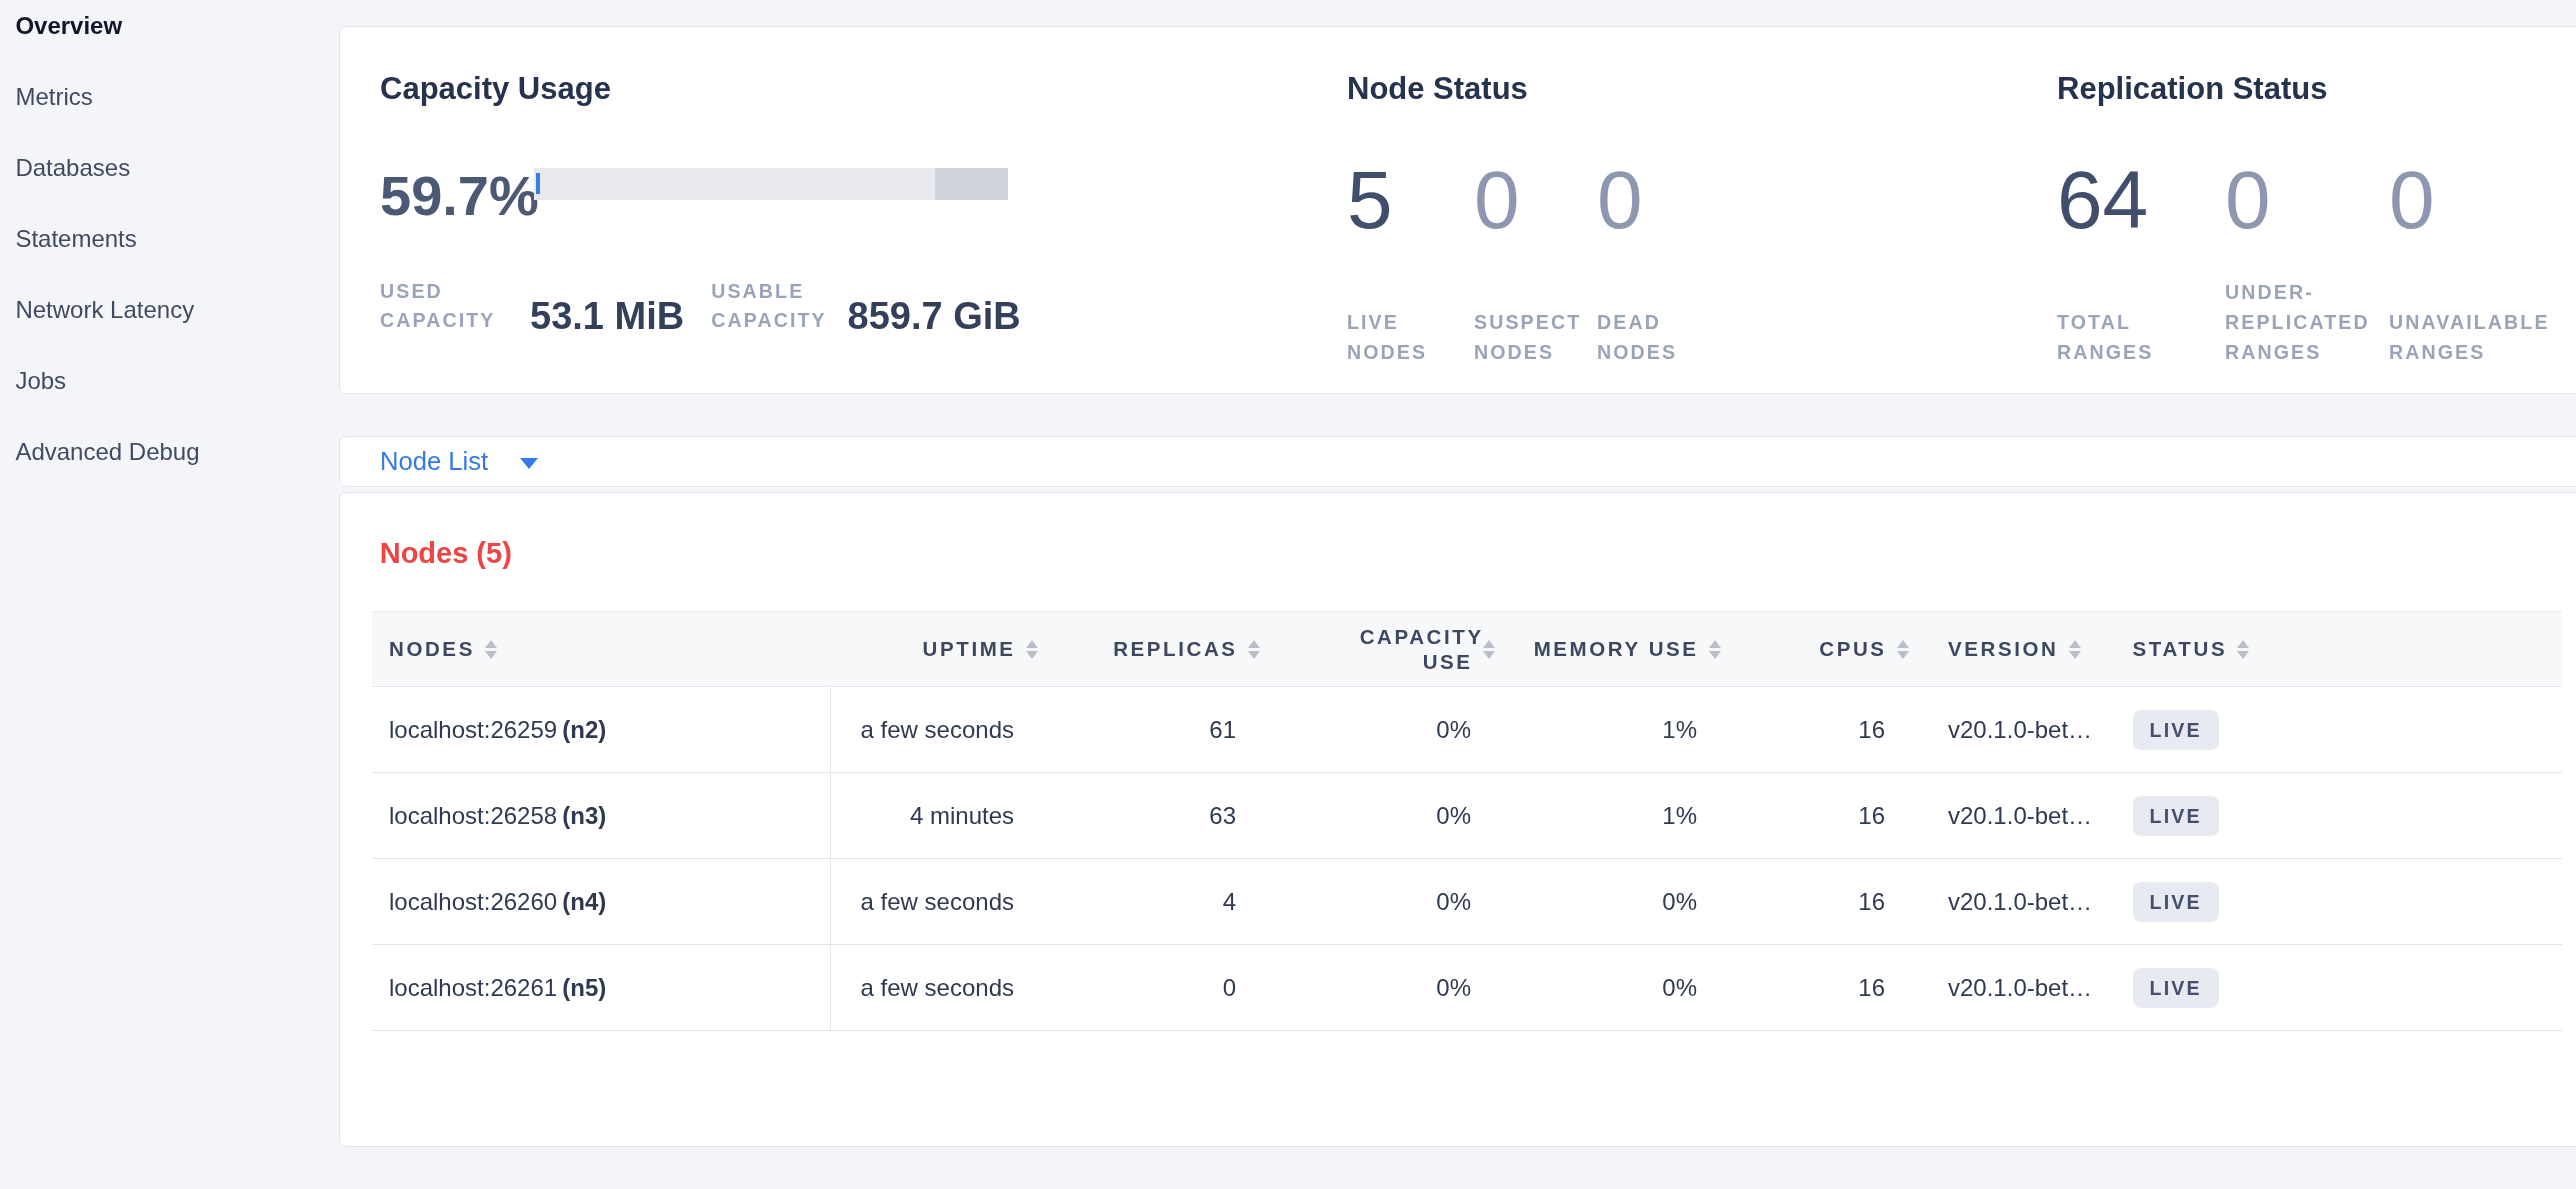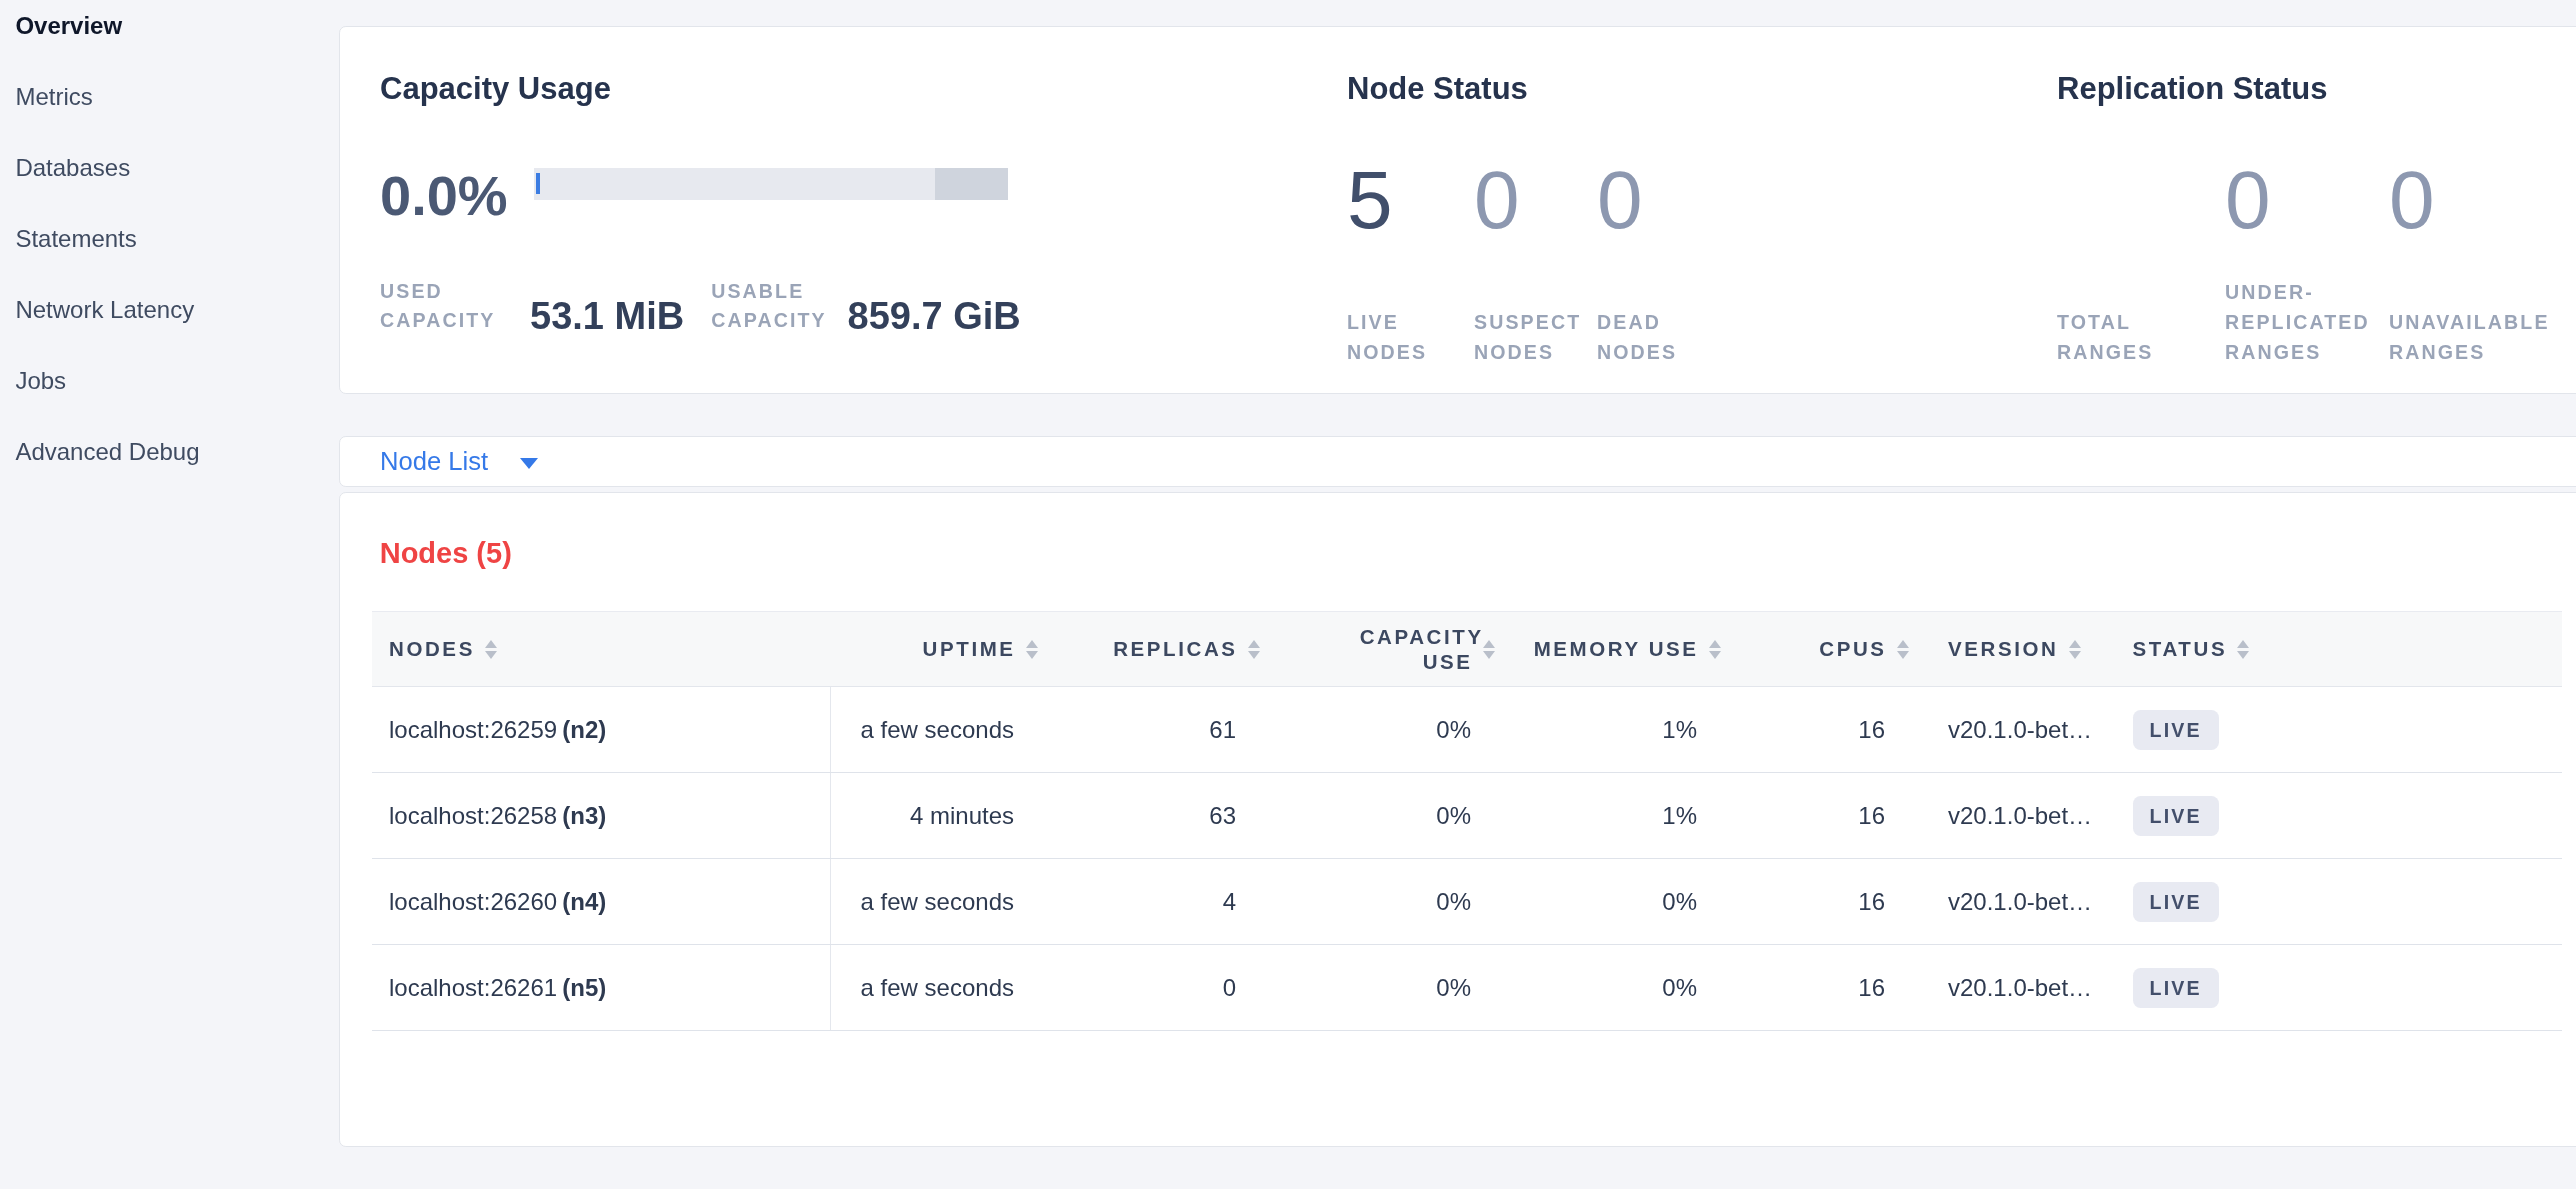--- a/index.html
+++ b/index.html
@@ -127,21 +127,21 @@
   </ul>
 </nav>
 
 <main class="main">
 
   <section class="card summary-card">
 
     <div class="sec-capacity">
       <div class="card-title">Capacity Usage</div>
       <div class="gauge-row">
-        <div class="gauge-pct">0.0%</div>
+        <div class="gauge-pct">59.7%</div>
         <div class="bar-wrap">
           <div class="bar">
             <div class="bar-dark"></div>
             <div class="bar-used"></div>
           </div>
         </div>
       </div>
       <div class="cap-stats">
         <div class="stat-pair">
           <div class="pair-label">USED CAPACITY</div>
@@ -169,20 +169,21 @@
           <div class="big-val muted">0</div>
           <div class="big-label">DEAD NODES</div>
         </div>
       </div>
     </div>
 
     <div class="sec-repl">
       <div class="card-title">Replication Status</div>
       <div class="stats-row">
         <div class="big-stat r0">
+          <div class="big-val">64</div>
           <div class="big-label">TOTAL RANGES</div>
         </div>
         <div class="big-stat r1">
           <div class="big-val muted">0</div>
           <div class="big-label">UNDER-REPLICATED RANGES</div>
         </div>
         <div class="big-stat r2">
           <div class="big-val muted">0</div>
           <div class="big-label">UNAVAILABLE RANGES</div>
         </div>

